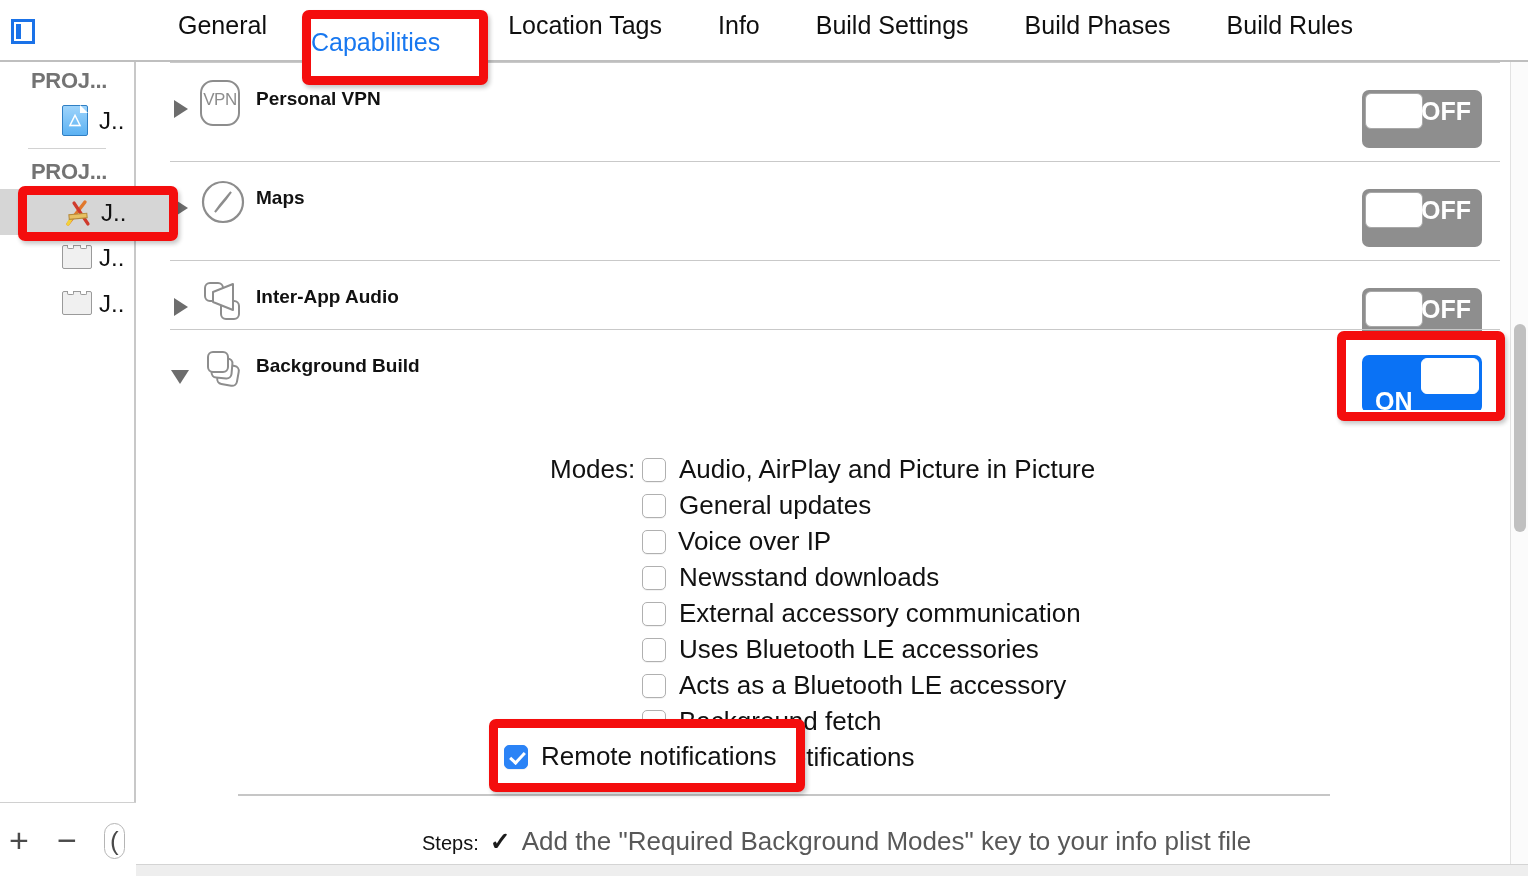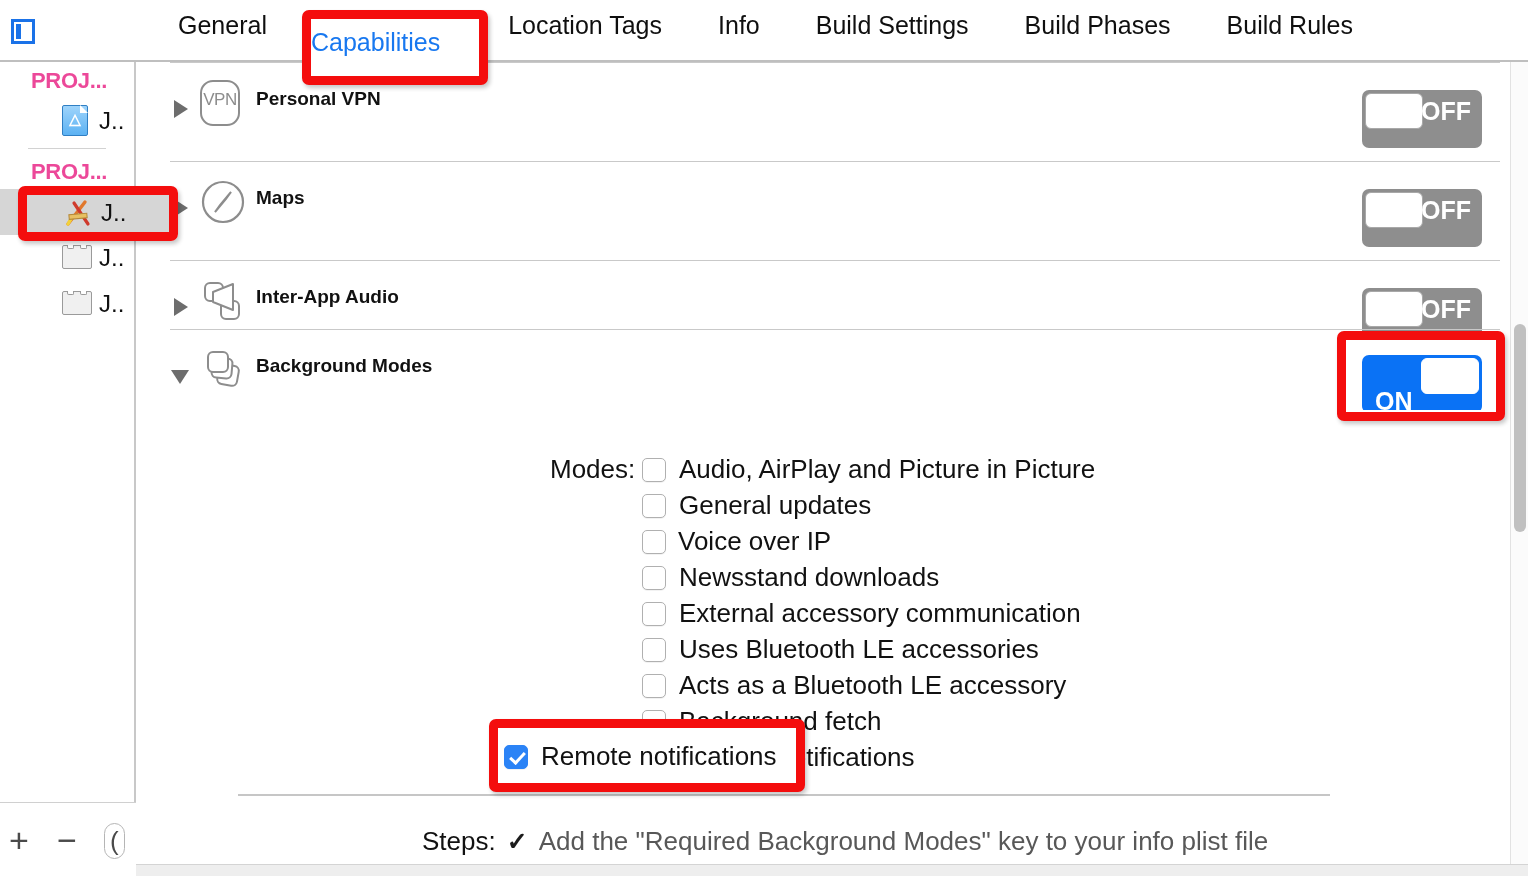--- a/index.html
+++ b/index.html
@@ -56,21 +56,21 @@
   
   .sidebar {
     position: absolute; left: 0; top: 62px;
     width: 136px; height: 814px;
     background: #ffffff;
     border-right: 2px solid #c8c8c8;
     box-sizing: border-box;
   }
   .sb-group-title {
     font-size: 22px; font-weight: bold;
-    color: #ec4899;
+    color: #737373;
     padding: 6px 0 4px 4px;
     text-align: center;
     letter-spacing: -0.3px;
   }
   .sb-sep {
     height: 1px; background: #d2d2d2;
     margin: 4px 28px 4px 28px;
   }
   .sb-row {
     display: flex; align-items: center;
@@ -282,21 +282,21 @@
 
   .steps-sep {
     position: absolute; left: 238px; top: 794px;
     width: 1092px; height: 2px; background: #c6c6c6;
   }
   .steps-row {
     position: absolute; left: 422px; top: 826px;
     display: flex; align-items: baseline; gap: 11px;
     white-space: nowrap;
   }
-  .steps-label { font-size: 26px; color: #111; text-align: right; }
+  .steps-label { font-size: 20px; color: #111; text-align: right; }
   .steps-check { font-size: 25px; color: #1c1c1c; font-weight: bold; }
   .steps-text { font-size: 26px; color: #585858; }
 
   
   .scroll-track {
     position: absolute; right: 0; top: 62px;
     width: 18px; height: 814px;
     background: #fbfbfb;
     border-left: 1px solid #e2e2e2;
     box-sizing: border-box;
@@ -451,21 +451,21 @@
 
     <div class="cap-row" style="top:267px;">
       <div class="disclosure open"></div>
       <div class="cap-icon">
         <svg width="46" height="46" viewBox="0 0 46 46">
           <rect x="18" y="18" width="20" height="20" rx="5" fill="#ffffff" stroke="#8d8d8d" stroke-width="2" transform="rotate(10 28 28)"></rect>
           <rect x="12" y="11" width="20" height="20" rx="5" fill="#ffffff" stroke="#8d8d8d" stroke-width="2" transform="rotate(5 22 21)"></rect>
           <rect x="8" y="5" width="20" height="20" rx="5" fill="#ffffff" stroke="#8d8d8d" stroke-width="2"></rect>
         </svg>
       </div>
-      <div class="cap-title">Background Modes</div>
+      <div class="cap-title">Background Build</div>
       <div class="switch on">
         <div class="knob"></div>
         <div class="sw-label">ON</div>
       </div>
     </div>
 
     <div class="modes-label" style="left:412px; top:392px;">Modes:</div>
 
     <div class="mode-item" style="top:392px;">
       <span class="cbx"></span>

